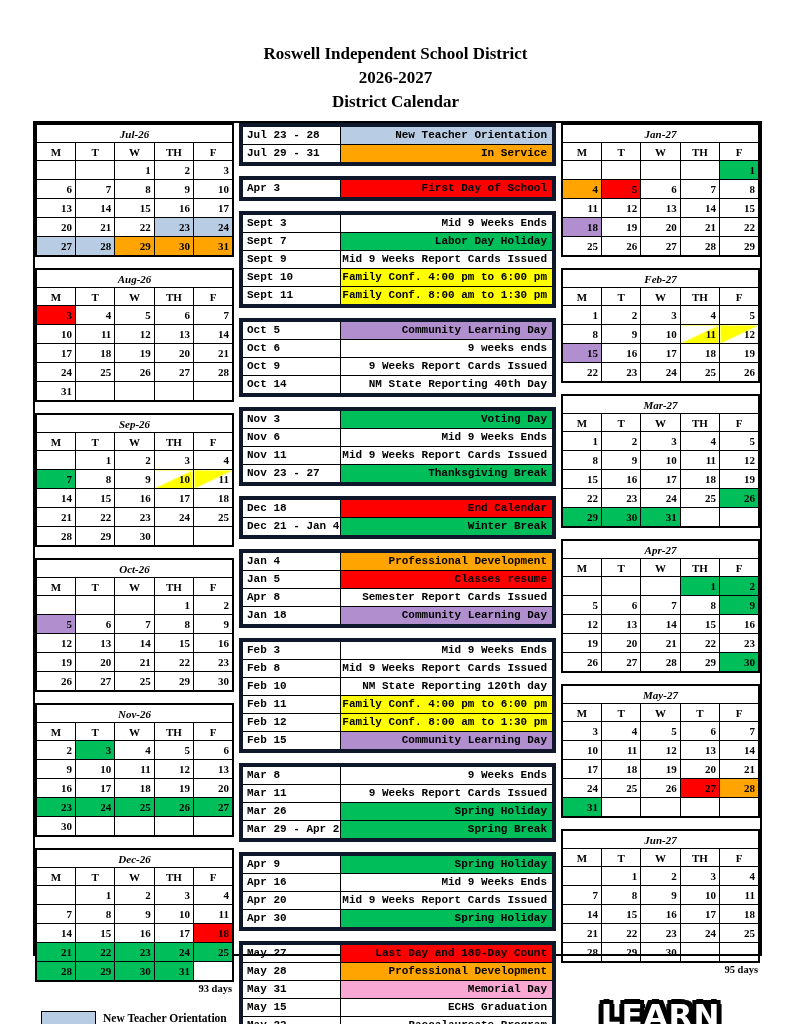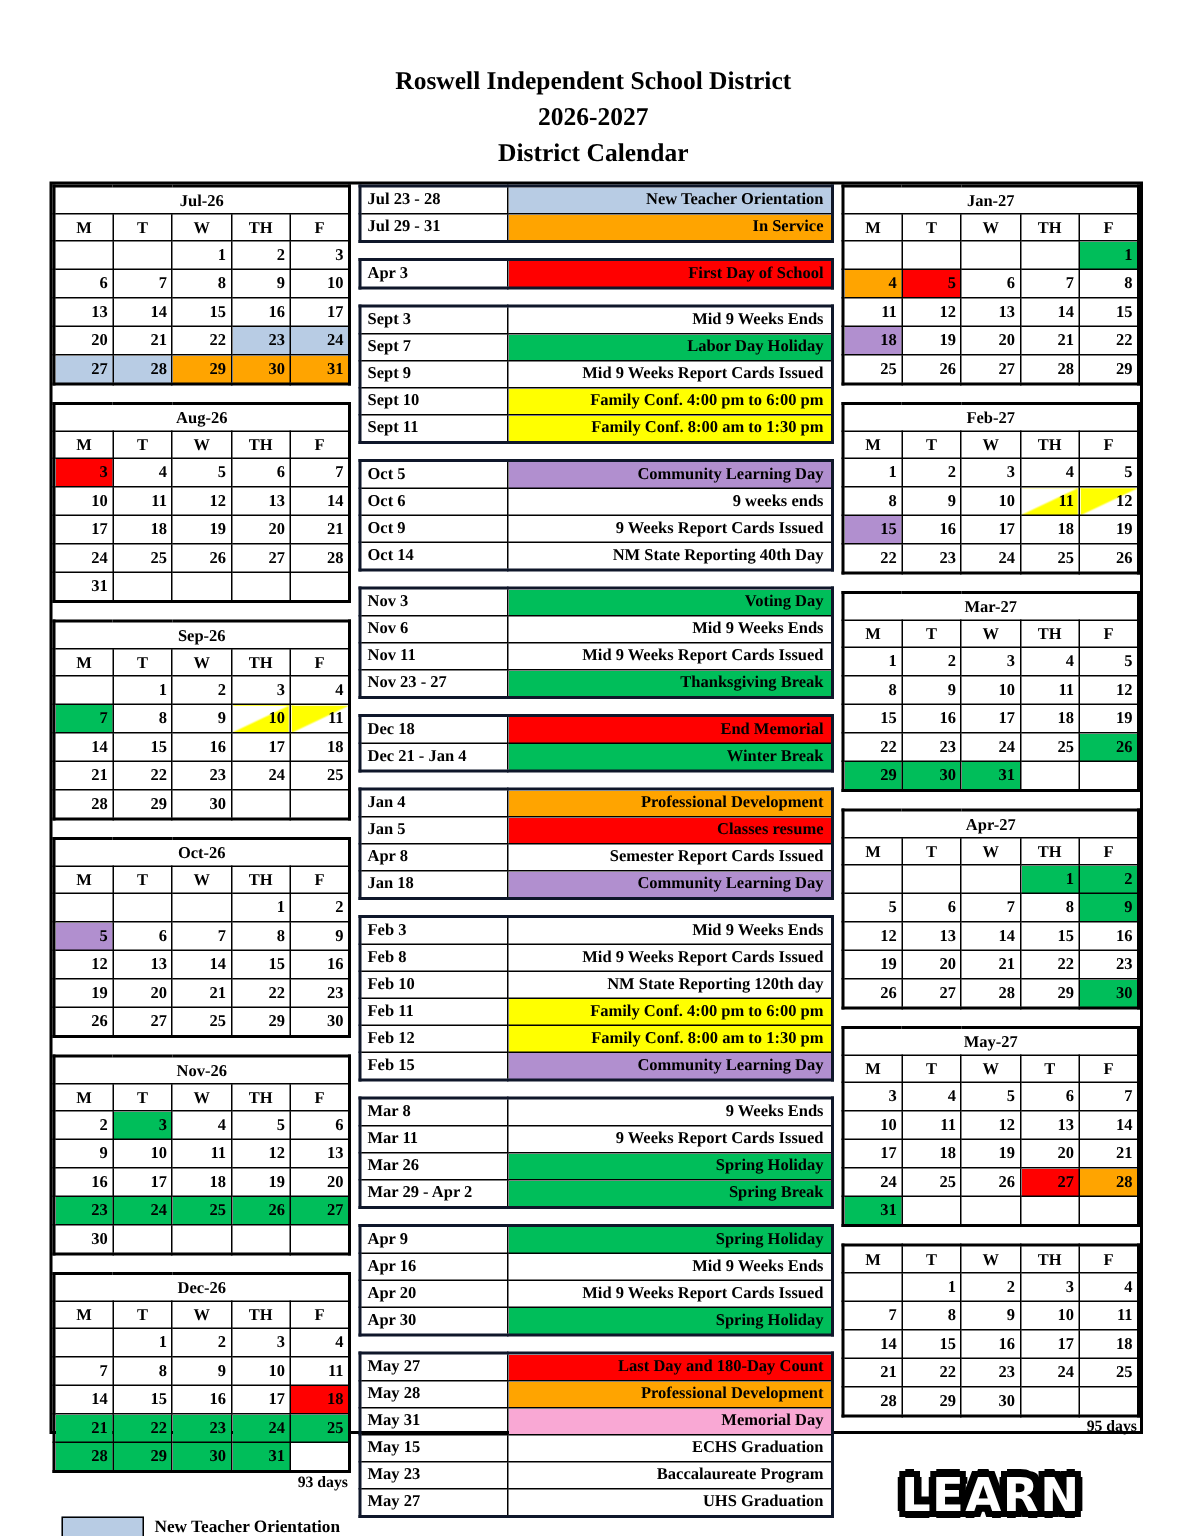--- a/index.html
+++ b/index.html
@@ -10,27 +10,27 @@
   .outer-box{position:absolute;left:33px;top:121px;width:729px;height:835px;
              border:2px solid #000;box-sizing:border-box;display:flex;
              justify-content:space-between;}
   .col{display:flex;flex-direction:column;box-sizing:border-box;}
   .col-cal{width:199px;}
   .col-mid{width:317px;}
   
   .cal-block{margin-bottom:11px;}
   table.cal{border-collapse:collapse;width:100%;table-layout:fixed;border:2px solid #000;}
   table.cal td{border:1px solid #000;font-size:11px;font-weight:bold;overflow:hidden;}
-  td.mname{height:15px;text-align:center;}
+  td.mname{height:15px;text-align:center;font-style:italic;}
   td.dhead{height:15px;text-align:center;}
   td.day{height:16px;text-align:right;padding-right:3px;line-height:16px;}
   .days-total{font-size:10.5px;text-align:right;padding:1px 2px 0 0;}
   
   .evt-block{margin-bottom:10px;}
-  table.evt{border-collapse:collapse;width:100%;table-layout:fixed;border:2px solid #0f172a;}
+  table.evt{border-collapse:collapse;width:100%;table-layout:fixed;border:4px solid #0f172a;font-family:Liberation Mono, monospace;}
   table.evt td{border:1px solid #000;font-size:11px;font-weight:bold;height:15px;
                line-height:15px;overflow:hidden;white-space:nowrap;}
   td.evt-date{width:92px;text-align:left;padding-left:4px;}
   td.evt-desc{text-align:right;padding-right:5px;}
   
   .legend{margin-top:6px;margin-left:6px;}
   .legend-row{display:flex;align-items:center;margin-top:-1px;}
   .legend-swatch{width:55px;height:15px;border:1px solid #000;box-sizing:border-box;flex:none;}
   .legend-label{font-size:11.5px;padding-left:7px;line-height:16px;white-space:nowrap;}
   
@@ -463,21 +463,21 @@
                 <td class="evt-desc" style="background:#00BE5A">Thanksgiving Break</td>
               </tr>
             </tbody>
           </table>
         </div>
         <div class="evt-block">
           <table class="evt">
             <tbody>
               <tr>
                 <td class="evt-date">Dec 18</td>
-                <td class="evt-desc" style="background:#FF0000">End Memorial</td>
+                <td class="evt-desc" style="background:#FF0000">End Calendar</td>
               </tr>
               <tr>
                 <td class="evt-date">Dec 21 - Jan 4</td>
                 <td class="evt-desc" style="background:#00BE5A">Winter Break</td>
               </tr>
             </tbody>
           </table>
         </div>
         <div class="evt-block">
           <table class="evt">
@@ -853,20 +853,23 @@
                 <td class="day"></td>
                 <td class="day"></td>
                 <td class="day"></td>
               </tr>
             </tbody>
           </table>
         </div>
         <div class="cal-block">
           <table class="cal">
             <tbody>
+              <tr>
+                <td class="mname" colspan="5">Jun-27</td>
+              </tr>
               <tr>
                 <td class="dhead">M</td>
                 <td class="dhead">T</td>
                 <td class="dhead">W</td>
                 <td class="dhead">TH</td>
                 <td class="dhead">F</td>
               </tr>
               <tr>
                 <td class="day"></td>
                 <td class="day">1</td>

